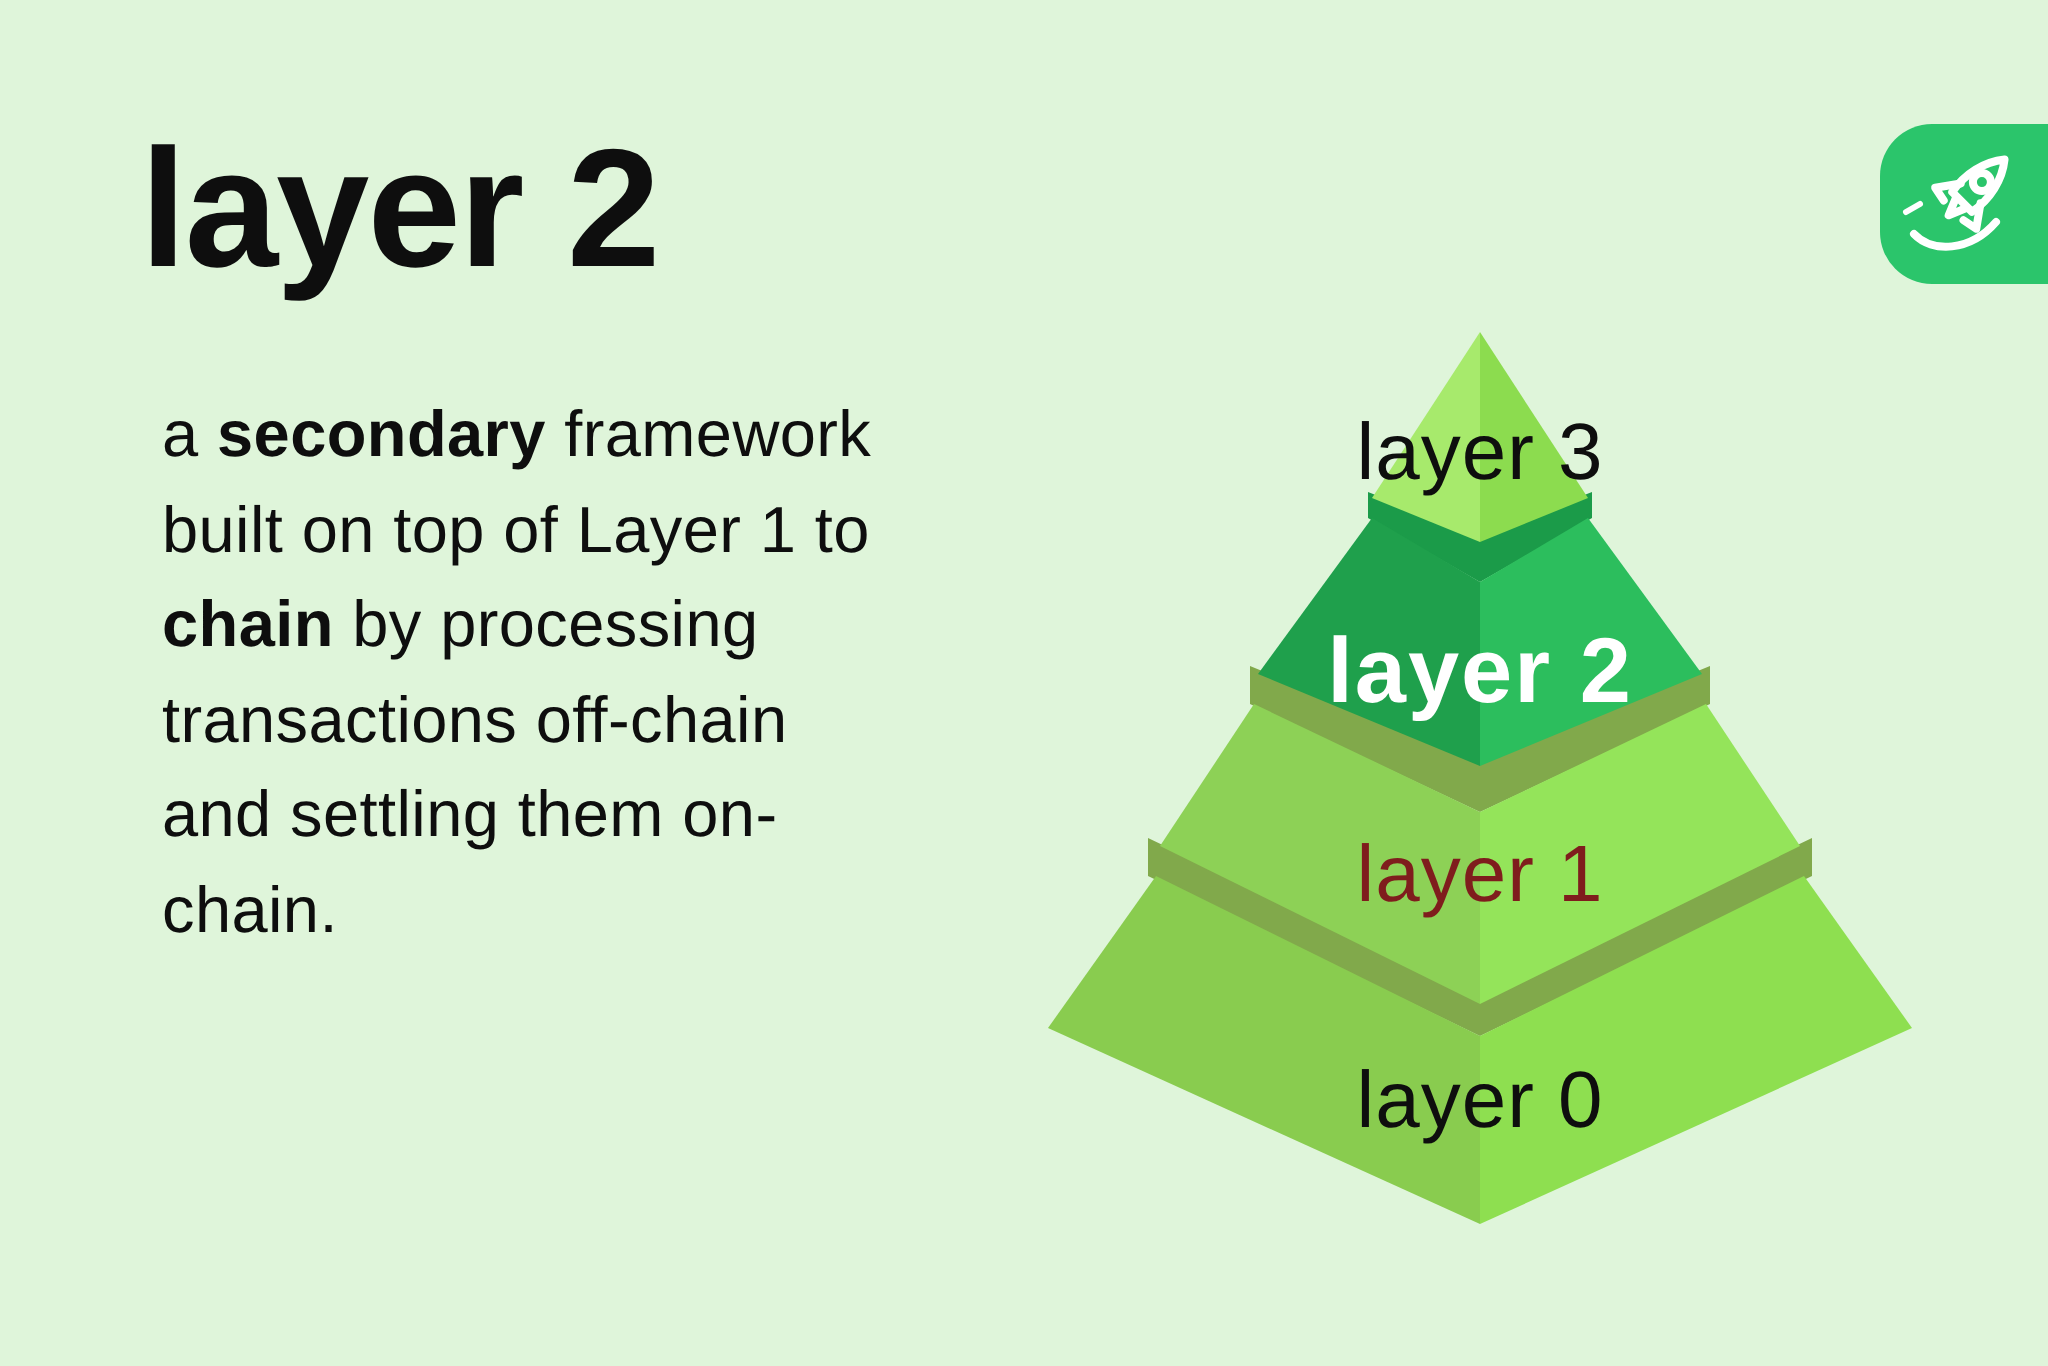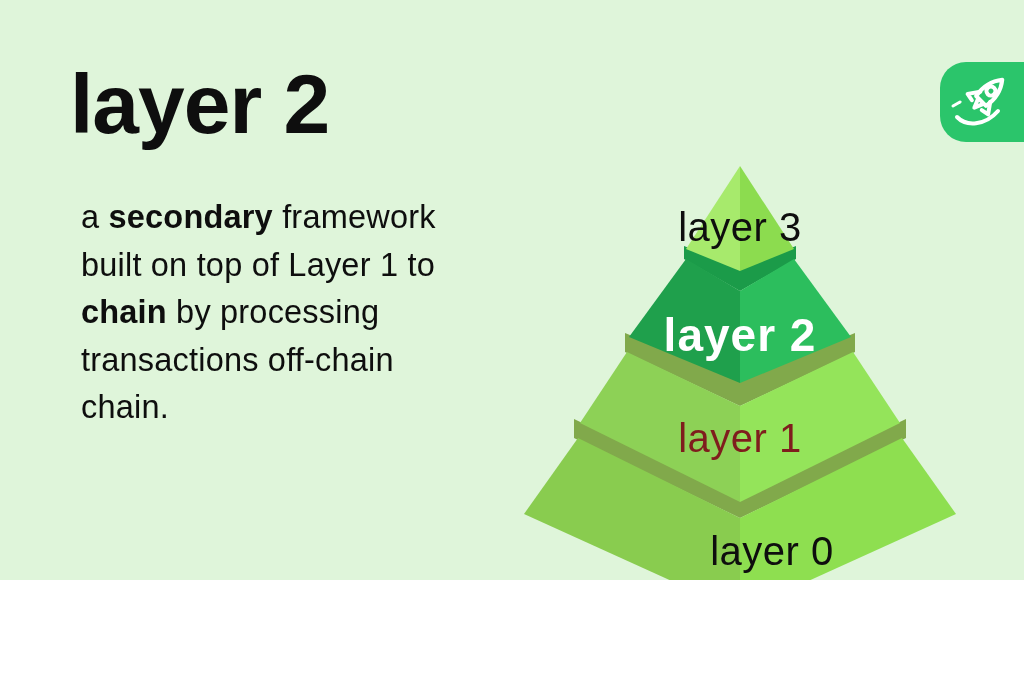--- a/index.html
+++ b/index.html
@@ -1,19 +1,19 @@
 <!DOCTYPE html>
 <html><head>
 <meta charset="utf-8">
 <style>
   html, body { margin: 0; padding: 0; }
   .stage {
     position: relative;
     width: 1024px;
-    height: 580px;
+    height: 683px;
     overflow: hidden;
     background: #DFF5DA;
     font-family: "Liberation Sans", "DejaVu Sans", sans-serif;
   }
   .title {
     position: absolute;
     left: 70px;
     top: 60px;
     font-size: 84px;
     line-height: 88px;
@@ -58,20 +58,21 @@
 
 <div class="stage" style="background: rgb(223, 245, 218);">
 
   <div class="title" style="color: rgb(14, 14, 14);">layer 2</div>
 
   <div class="definition" style="color: rgb(14, 14, 14);">
       <div><span>a </span><span class="b">secondary</span><span> framework</span></div>
       <div><span>built on top of Layer 1 to</span></div>
       <div><span class="b">chain</span><span> by processing</span></div>
       <div><span>transactions off-chain</span></div>
+      <div><span>and settling them on-</span></div>
       <div><span>chain.</span></div>
     </div>
 
   <svg class="pyramid-svg" width="1024" height="683" viewBox="0 0 1024 683" aria-hidden="true">
 
     <polygon points="684,246 740,268 796,246 796,259 740,291 684,259" fill="#1B9B49"></polygon>
 
     <polygon points="740,166 686,249 740,271" fill="#A7EA6C"></polygon>
     <polygon points="740,166 794,249 740,271" fill="#8CDC4F"></polygon>
 
@@ -85,21 +86,21 @@
     <polygon points="627,352 740,406 740,502 580,423" fill="#8DD156"></polygon>
     <polygon points="853,352 740,406 740,502 900,423" fill="#94E45A"></polygon>
 
     <polygon points="578,438 740,518 740,612 524,514" fill="#89CC4F"></polygon>
     <polygon points="902,438 740,518 740,612 956,514" fill="#8EDF50"></polygon>
   </svg>
 
   <div class="pyr-label" style="left: 740px; top: 227px; color: rgb(14, 14, 14); text-align: right;">layer 3</div>
   <div class="pyr-label pyr-label--hero" style="left: 740px; top: 335px; color: rgb(255, 255, 255);">layer 2</div>
   <div class="pyr-label" style="left: 740px; top: 438px; color: #7f1d1d;">layer 1</div>
-  <div class="pyr-label" style="left: 740px; top: 551px; color: rgb(14, 14, 14); margin-left: 32px;">layer 0</div>
+  <div class="pyr-label" style="left: 740px; top: 551px; color: rgb(14, 14, 14);">layer 0</div>
 
   <div class="badge">
     <svg width="110" height="80" viewBox="0 0 110 80" aria-hidden="true">
       <rect x="0" y="0" width="110" height="80" rx="26" fill="#2BC56B"></rect>
       <g fill="none" stroke-width="4" stroke-linecap="round" stroke-linejoin="round" stroke="#FFFFFF">
         <g transform="translate(46,34) rotate(45)">
           <path d="M0,-23 C6.5,-15 9,-4 7,7 L-7,7 C-9,-4 -6.5,-15 0,-23 Z"></path>
           <circle cx="0" cy="-7" r="4.5"></circle>
           <path d="M-7,1 L-14.5,11.5 L-7,13"></path>
           <path d="M7,1 L14.5,11.5 L7,13"></path>

